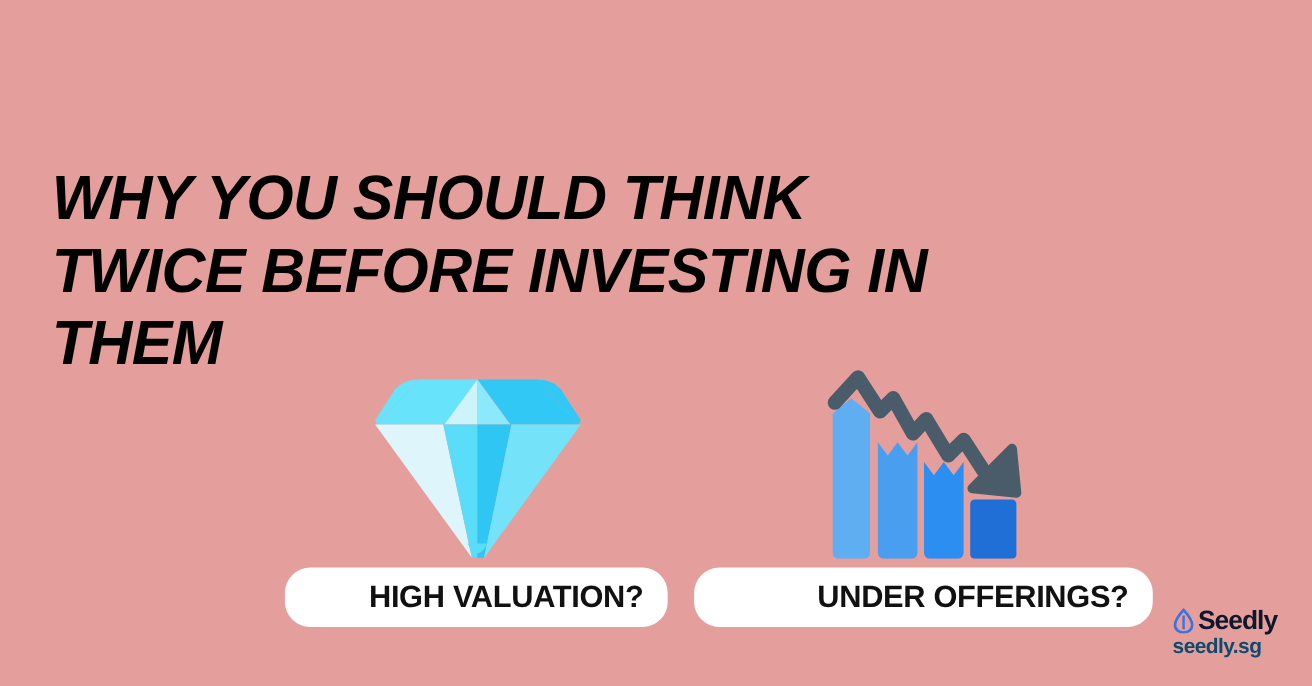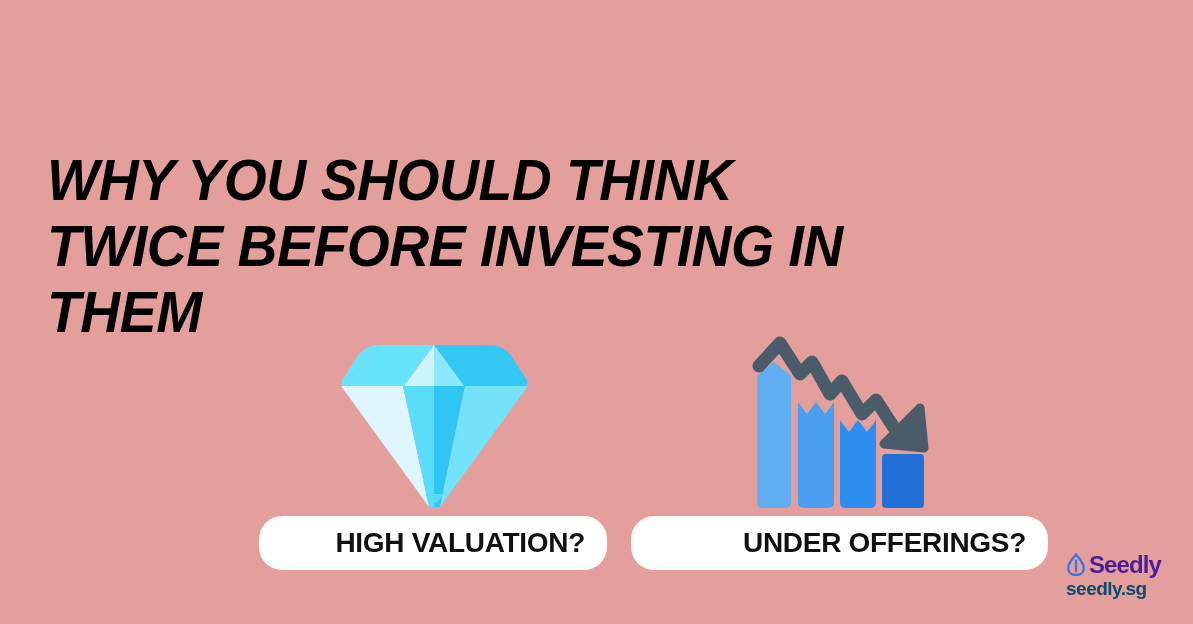--- a/index.html
+++ b/index.html
@@ -113,21 +113,21 @@
     height:48px;
   }
   .logo-row {
     display:flex;
     align-items:center;
     gap:3px;
     height:26px;
   }
   .logo-mark { width:20px; height:23px; display:block; flex:0 0 auto; }
   .logo-word {
-    color:#4c1d95;
+    color:#0f172a;
     font-size:24px;
     font-weight:bold;
     line-height:23px;
     letter-spacing:-0.9px;
   }
   .logo-url {
     color:#0c4a6e;
     font-size:19px;
     font-weight:bold;
     line-height:21px;

